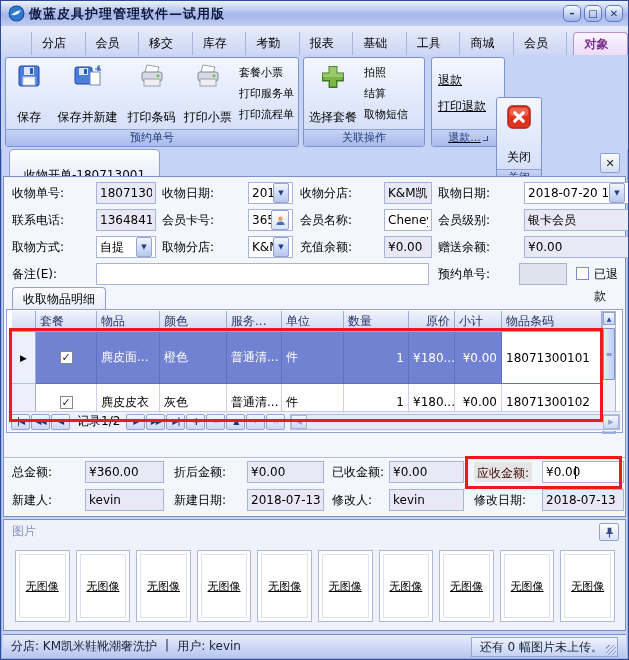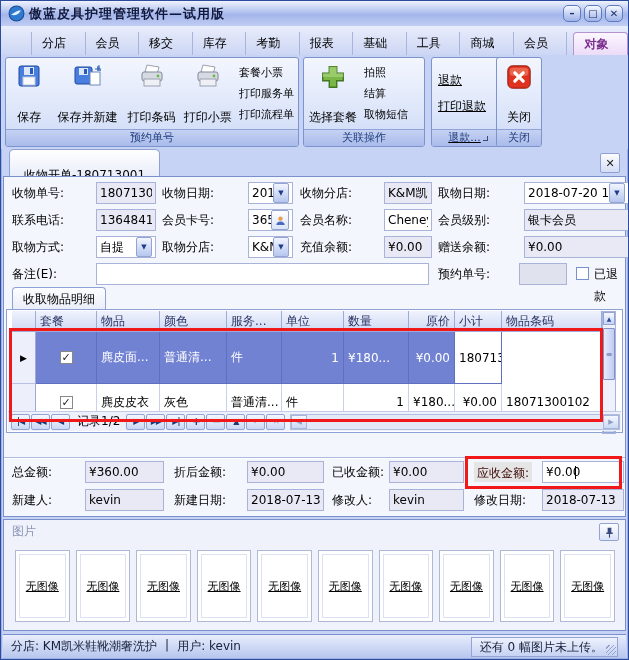--- a/index.html
+++ b/index.html
@@ -261,21 +261,21 @@
           <span class="smallbtn" style="font-size:12px;">退款</span>
           <span class="smallbtn" style="font-size:12px;">打印退款</span>
         </div>
       </div>
       <div class="rg-cap">
           <span>退款...</span>
           <span class="dd-corner"></span>
         </div>
     </div>
 
-    <div class="rgroup" style="left:495px; width:46px;">
+    <div class="rgroup" style="left:495px; width:46px;margin-top:40px;">
       <div class="rg-body" style="justify-content:center;">
         <div class="bigbtn" style="width:42px;">
           <span><svg width="28" height="28" viewBox="0 0 30 30">
                 <rect x="3" y="3" width="24" height="24" rx="5" fill="#df3220" stroke="#8a1408"></rect>
                 <rect x="5" y="5" width="20" height="9" rx="4" fill="#f0765e" opacity="0.75"></rect>
                 <path d="M10.5 10.5 L19.5 19.5 M19.5 10.5 L10.5 19.5" stroke="#fff" stroke-width="3.4" stroke-linecap="round"></path>
               </svg></span>
           <span class="lbl">关闭</span>
         </div>
       </div>
@@ -386,20 +386,21 @@
           <div class="gc">物品条码</div>
         </div>
         <div class="grow gr1">
           <div class="gc ind">
               <span class="rowarrow">▶</span>
             </div>
           <div class="gc">
               <span class="gcheck">✓</span>
             </div>
           <div class="gc">麂皮面...</div>
+          <div class="gc">橙色</div>
           <div class="gc">普通清...</div>
           <div class="gc">件</div>
           <div class="gc num">1</div>
           <div class="gc">¥180...</div>
           <div class="gc num">¥0.00</div>
           <div class="gc focuscell">18071300101</div>
         </div>
         <div class="grow gr2">
           <div class="gc ind"></div>
           <div class="gc">

